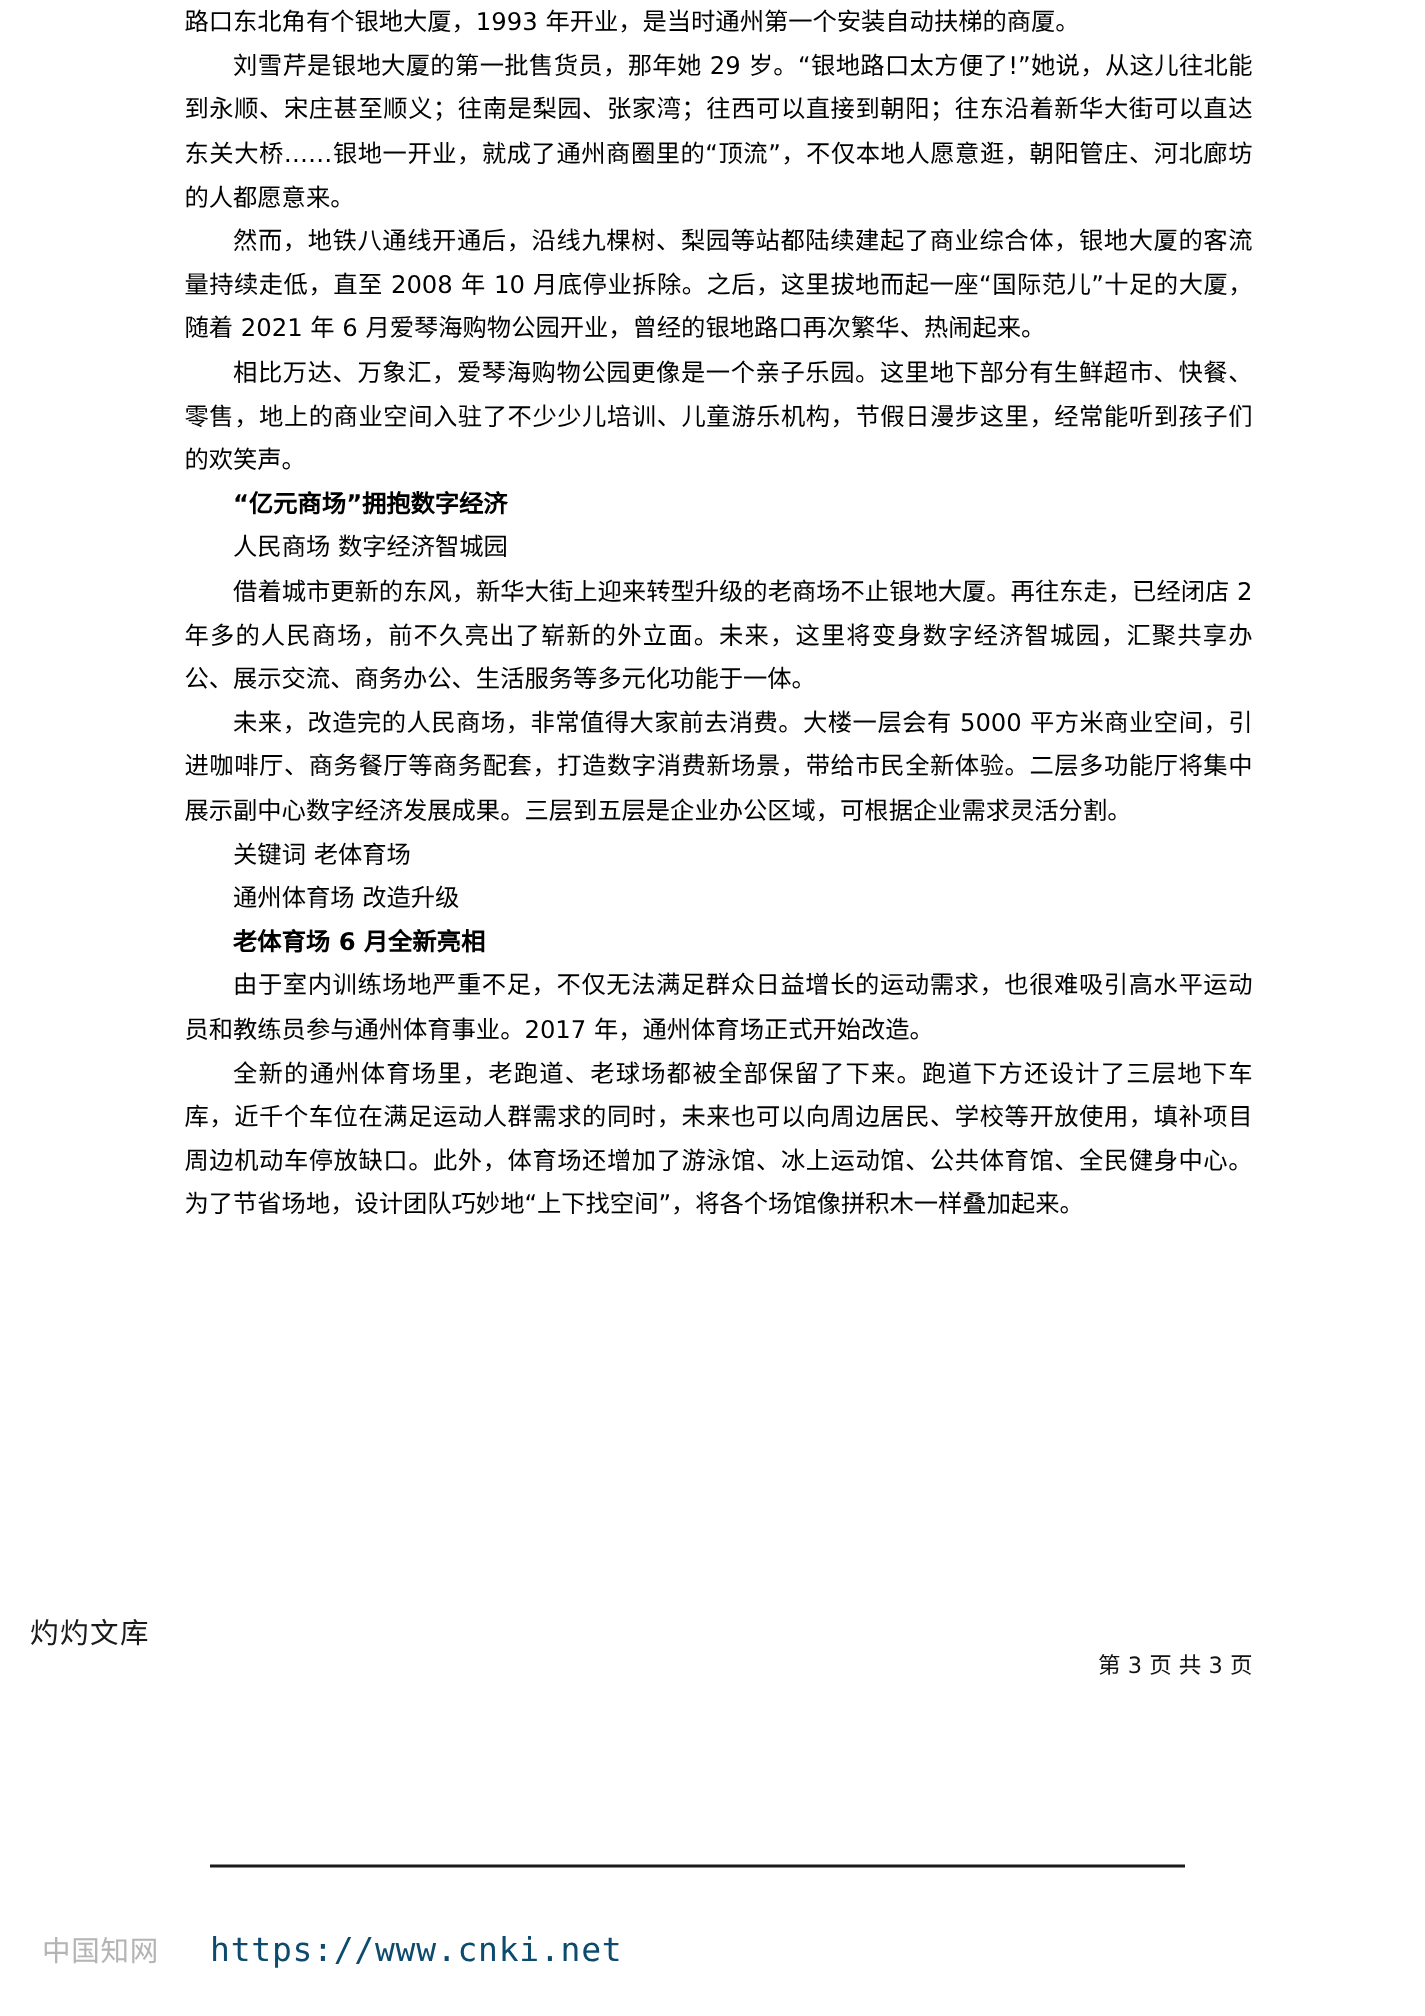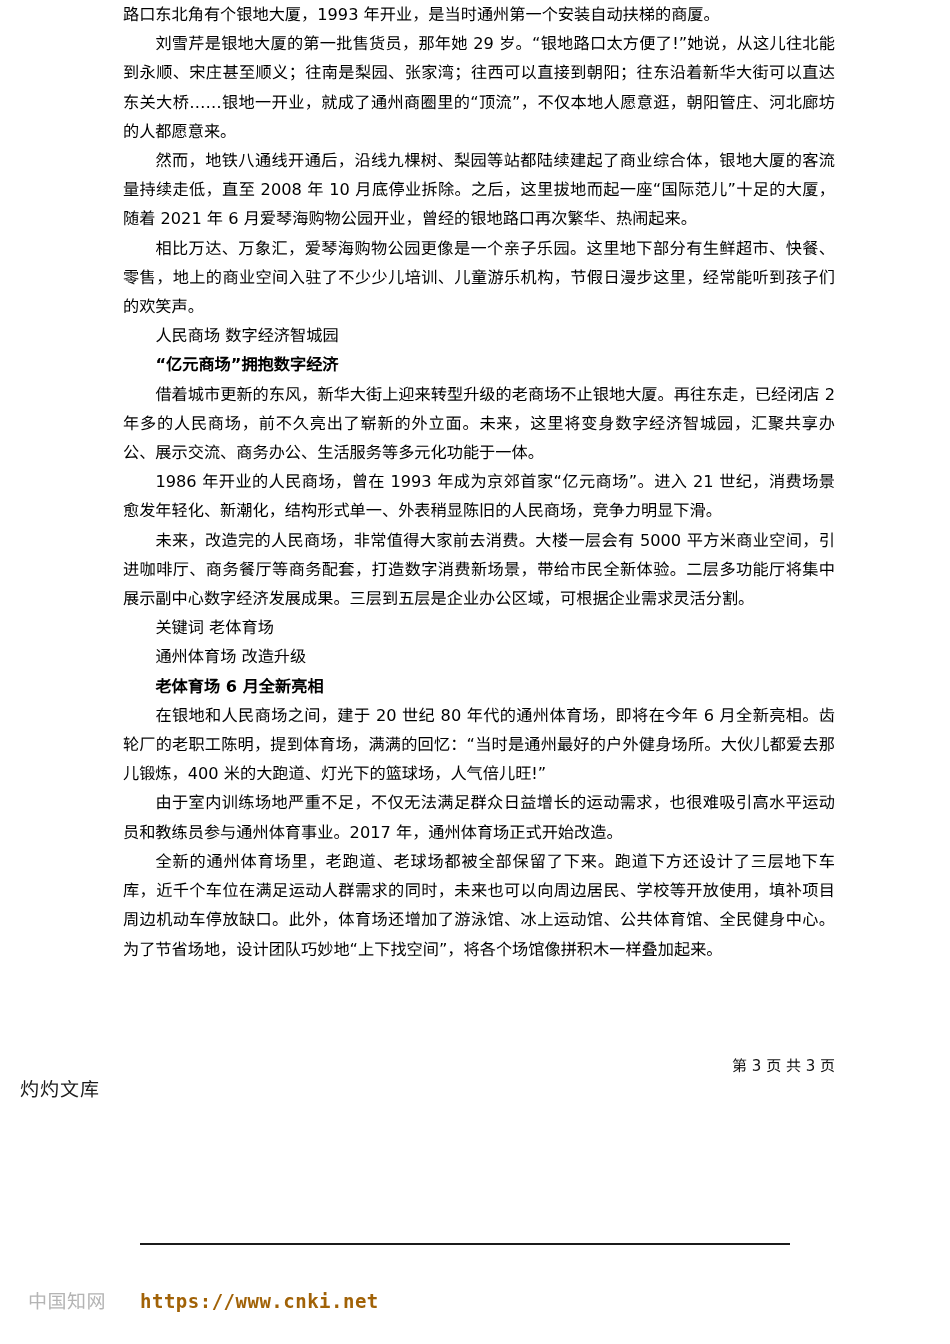--- a/index.html
+++ b/index.html
@@ -56,21 +56,21 @@
   }
 
   .heading.bold {
     font-weight: bold;
   }
 
   
   .page-number {
     position: absolute;
     left: 0;
-    top: 1055px;
+    top: 1099px;
     width: 835px;
     text-align: right;
     font-size: 15px;
     line-height: 22px;
     color: #111111;
   }
 
   
   .watermark {
     position: absolute;
@@ -106,60 +106,57 @@
 
   .cnki-brand {
     font-size: 19px;
     line-height: 26px;
     letter-spacing: 0.5px;
     color: #b4b4b4;
   }
 
   .cnki-url {
     font-family: "DejaVu Sans Mono", "Liberation Mono", monospace;
-    font-size: 19px;
+    font-size: 22px;
     line-height: 26px;
     margin-left: 34px;
     letter-spacing: 0.5px;
-    color: #a16207;
-    font-weight: bold;
+    color: #0c4a6e;
   }
 </style>
 </head>
 <body>
 
 <div class="page">
 
   <div class="text-column">
 
     <p class="para">路口东北角有个银地大厦，1993 年开业，是当时通州第一个安装自动扶梯的商厦。</p>
 
     <p class="para indent">刘雪芹是银地大厦的第一批售货员，那年她 29 岁。“银地路口太方便了!”她说，从这儿往北能到永顺、宋庄甚至顺义；往南是梨园、张家湾；往西可以直接到朝阳；往东沿着新华大街可以直达东关大桥……银地一开业，就成了通州商圈里的“顶流”，不仅本地人愿意逛，朝阳管庄、河北廊坊的人都愿意来。</p>
 
     <p class="para indent">然而，地铁八通线开通后，沿线九棵树、梨园等站都陆续建起了商业综合体，银地大厦的客流量持续走低，直至 2008 年 10 月底停业拆除。之后，这里拔地而起一座“国际范儿”十足的大厦，随着 2021 年 6 月爱琴海购物公园开业，曾经的银地路口再次繁华、热闹起来。</p>
 
     <p class="para indent">相比万达、万象汇，爱琴海购物公园更像是一个亲子乐园。这里地下部分有生鲜超市、快餐、零售，地上的商业空间入驻了不少少儿培训、儿童游乐机构，节假日漫步这里，经常能听到孩子们的欢笑声。</p>
 
+    <p class="heading bold">“亿元商场”拥抱数字经济</p>
+
     <p class="heading">人民商场 数字经济智城园</p>
-
-    <p class="heading bold">“亿元商场”拥抱数字经济</p>
 
     <p class="para indent">借着城市更新的东风，新华大街上迎来转型升级的老商场不止银地大厦。再往东走，已经闭店 2 年多的人民商场，前不久亮出了崭新的外立面。未来，这里将变身数字经济智城园，汇聚共享办公、展示交流、商务办公、生活服务等多元化功能于一体。</p>
 
-    <p class="para indent">1986 年开业的人民商场，曾在 1993 年成为京郊首家“亿元商场”。进入 21 世纪，消费场景愈发年轻化、新潮化，结构形式单一、外表稍显陈旧的人民商场，竞争力明显下滑。</p>
 
     <p class="para indent">未来，改造完的人民商场，非常值得大家前去消费。大楼一层会有 5000 平方米商业空间，引进咖啡厅、商务餐厅等商务配套，打造数字消费新场景，带给市民全新体验。二层多功能厅将集中展示副中心数字经济发展成果。三层到五层是企业办公区域，可根据企业需求灵活分割。</p>
 
     <p class="heading">关键词 老体育场</p>
 
     <p class="heading">通州体育场 改造升级</p>
 
     <p class="heading bold">老体育场 6 月全新亮相</p>
 
-    <p class="para indent">在银地和人民商场之间，建于 20 世纪 80 年代的通州体育场，即将在今年 6 月全新亮相。齿轮厂的老职工陈明，提到体育场，满满的回忆：“当时是通州最好的户外健身场所。大伙儿都爱去那儿锻炼，400 米的大跑道、灯光下的篮球场，人气倍儿旺!”</p>
 
     <p class="para indent">由于室内训练场地严重不足，不仅无法满足群众日益增长的运动需求，也很难吸引高水平运动员和教练员参与通州体育事业。2017 年，通州体育场正式开始改造。</p>
 
     <p class="para indent">全新的通州体育场里，老跑道、老球场都被全部保留了下来。跑道下方还设计了三层地下车库，近千个车位在满足运动人群需求的同时，未来也可以向周边居民、学校等开放使用，填补项目周边机动车停放缺口。此外，体育场还增加了游泳馆、冰上运动馆、公共体育馆、全民健身中心。为了节省场地，设计团队巧妙地“上下找空间”，将各个场馆像拼积木一样叠加起来。</p>
   </div>
 
   <div class="page-number">第 3 页 共 3 页</div>
 
   <div class="watermark">灼灼文库</div>
 

